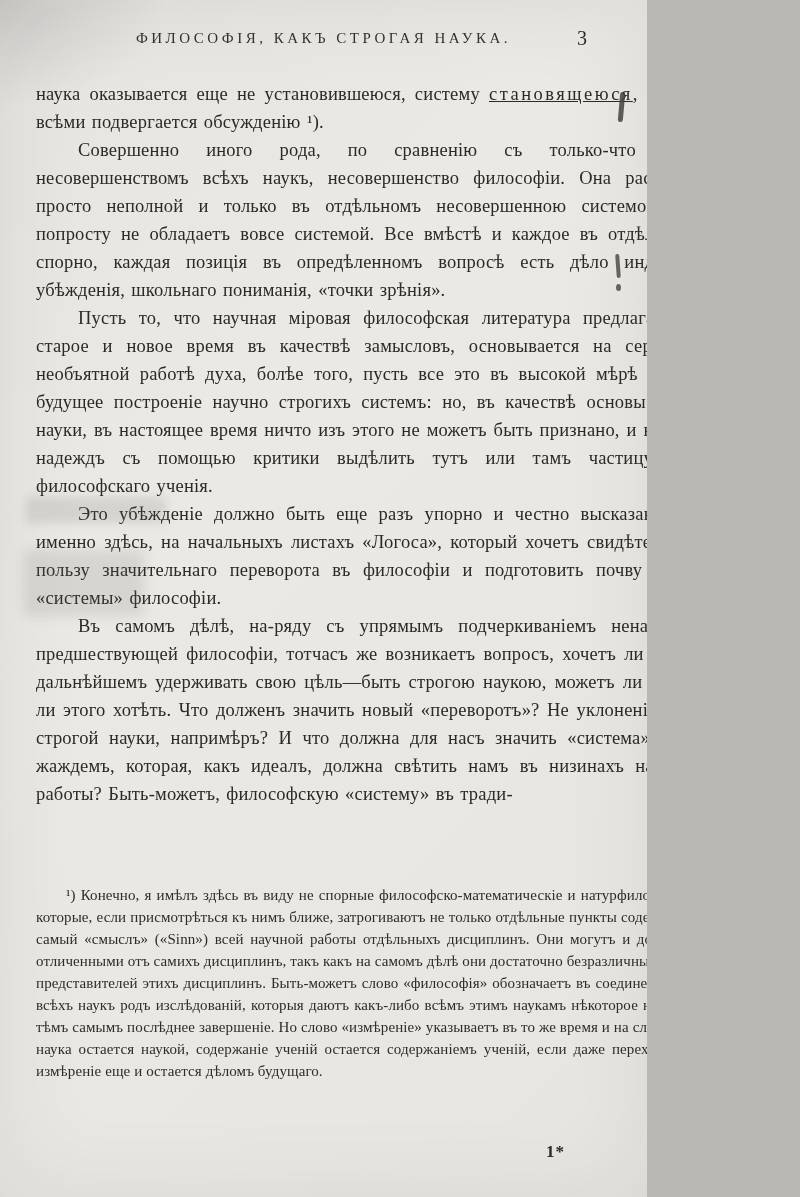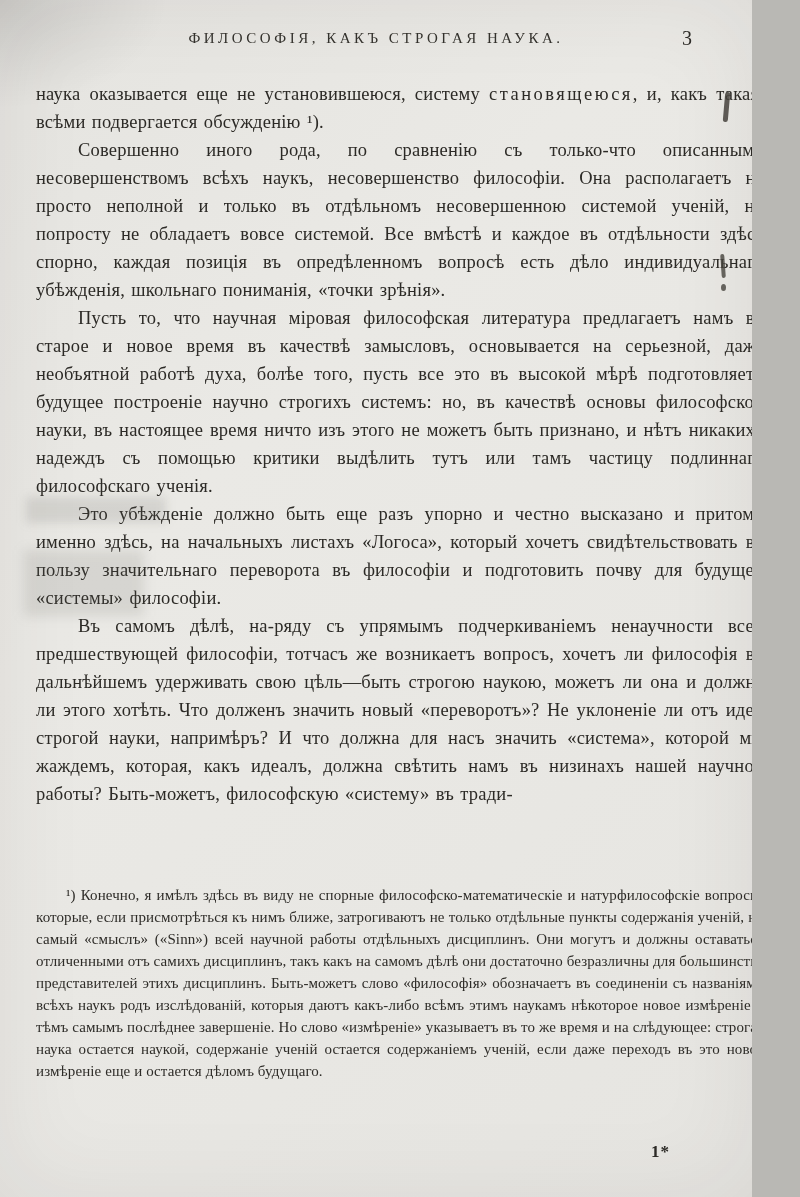--- a/index.html
+++ b/index.html
@@ -3,21 +3,21 @@
 <meta charset="utf-8">
 <style>
   * { margin: 0; padding: 0; box-sizing: border-box; }
   html, body { width: 800px; }
   body {
     font-family: "Liberation Serif", "DejaVu Serif", serif;
     background: #b9b8b4;
   }
   .page {
     position: relative;
-    width: 752px;
+    width: 647px;
     height: 1197px;
     overflow: hidden;
     color: #2c2a26;
     background: linear-gradient(135deg, #e5e4e0 0%, #eae9e5 35%, #e8e7e3 70%, #e6e5e1 100%);
     box-shadow: inset 0 0 90px rgba(60,55,45,0.08);
   }
   .corner-shade {
     position: absolute; left: 0; top: 0; width: 170px; height: 110px;
     background: radial-gradient(ellipse at top left, rgba(0,0,0,0.10), transparent 70%);
     pointer-events: none;
@@ -42,21 +42,21 @@
   .body-text {
     position: absolute; top: 80px; left: 36px; width: 728px;
     text-align: justify;
     font-size: 18.5px;
     line-height: 28px;
     word-spacing: 1.5px;
     letter-spacing: 0.2px;
   }
   .para { text-indent: 42px; }
   .para.no-indent { text-indent: 0; }
-  .emph { letter-spacing: 2.5px; }
+  .emph { letter-spacing: 2.5px; text-decoration: underline; }
   
   .footnote-block {
     position: absolute; top: 884px; left: 36px; width: 728px;
     font-size: 15px;
     line-height: 22px;
     text-align: justify;
     letter-spacing: 0.1px;
     color: #2e2c28;
   }
   .footnote { text-indent: 30px; }

